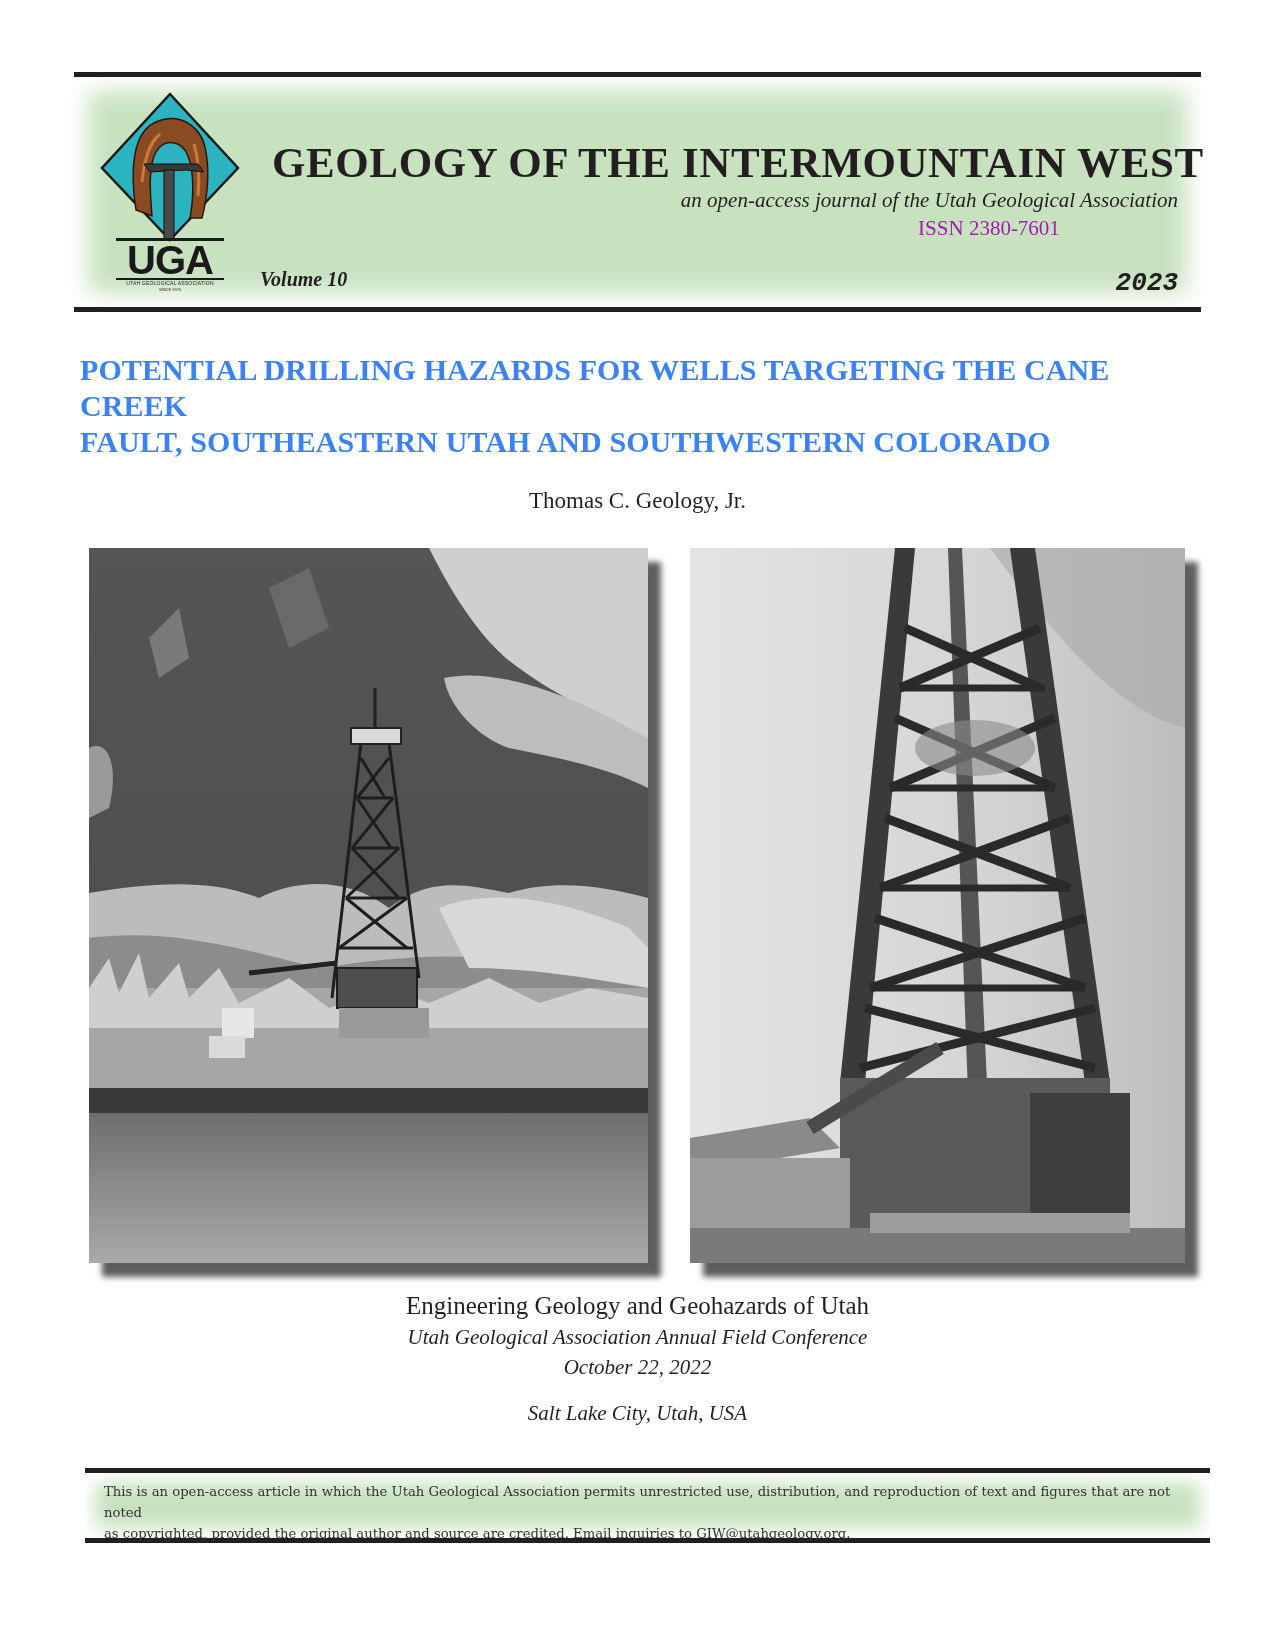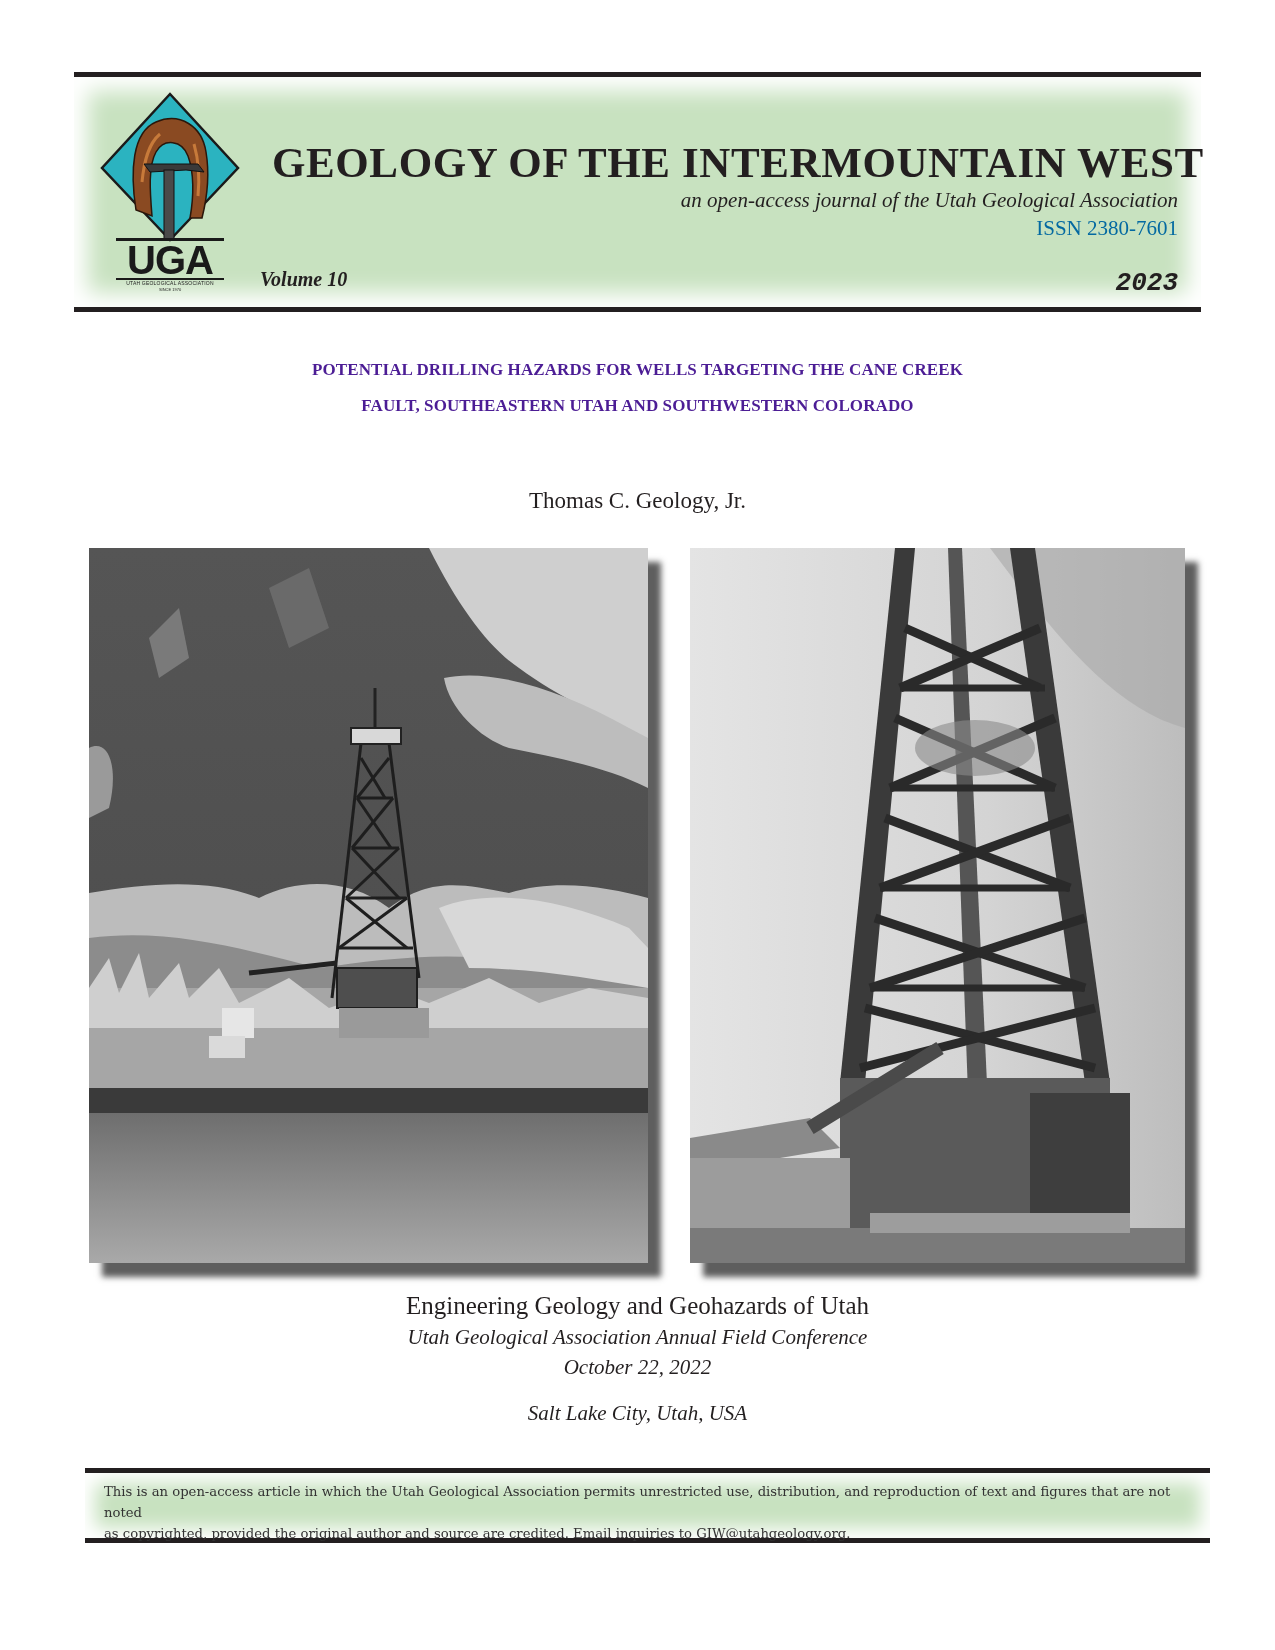--- a/index.html
+++ b/index.html
@@ -25,32 +25,32 @@
              letter-spacing: 0.2px; }
   #uga-since { position: absolute; left: 26px; top: 195px; width: 108px; text-align: center;
                font-family: "Liberation Sans", sans-serif; font-size: 4px; color: #222; }
 
   #journal-title { left: 272px; top: 138px; width: 920px; text-align: right;
                    font-family: "Liberation Serif", serif; font-weight: bold;
                    font-size: 43px; letter-spacing: 0.6px; color: #231f20; white-space: nowrap; }
   #journal-subtitle { left: 500px; top: 188px; width: 678px; text-align: right;
                       font-family: "Liberation Serif", serif; font-style: italic;
                       font-size: 21px; color: #231f20; }
-  #journal-issn { left: 800px; top: 216px; width: 378px; text-align: right;
-                  font-family: "Liberation Serif", serif; font-size: 21px; color: #0369a1; }
+  #journal-issn { left: 800px; top: 216px; width: 378px; text-align: center;
+                  font-family: "Liberation Serif", serif; font-size: 21px; color: #a21caf; }
   #volume { left: 260px; top: 268px; font-family: "Liberation Serif", serif;
             font-style: italic; font-weight: bold; font-size: 20px; color: #231f20; }
   #year { left: 1000px; top: 268px; width: 178px; text-align: right;
           font-family: Liberation Mono, monospace; font-style: italic; font-weight: bold;
           font-size: 26px; color: #231f20; }
 
   
-  #article-title { left: 80px; top: 352px; width: 1115px; text-align: center;
+  #article-title { left: 80px; top: 352px; width: 1115px; 
                    font-family: "Liberation Serif", serif; font-weight: bold;
-                   font-size: 17px; line-height: 36px; color: #4c1d95; letter-spacing: 0.1px; }
+                   font-size: 30px; line-height: 36px; color: #3b82f6; letter-spacing: 0.1px; }
   #author { left: 80px; top: 488px; width: 1115px; text-align: center;
             font-family: "Liberation Serif", serif; font-size: 23px; color: #231f20; }
 
   
   .photo { position: absolute; overflow: hidden;
            box-shadow: 13px 14px 6px rgba(40,40,40,0.75); }
   #photo-left { left: 89px; top: 548px; width: 559px; height: 715px; background: #6d6d6d; }
   #photo-right { left: 690px; top: 548px; width: 495px; height: 715px; background: #d9d9d9; }
   .photo svg { display: block; }
 

